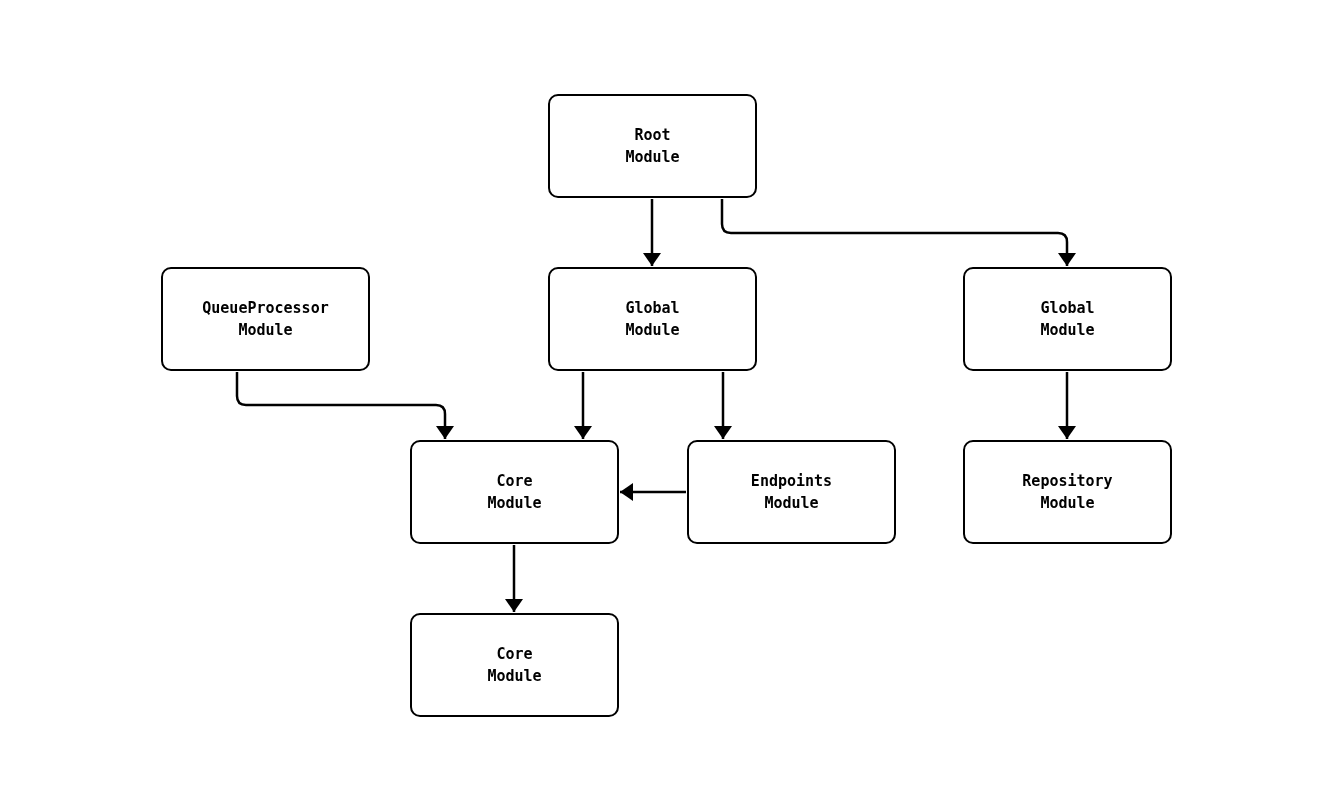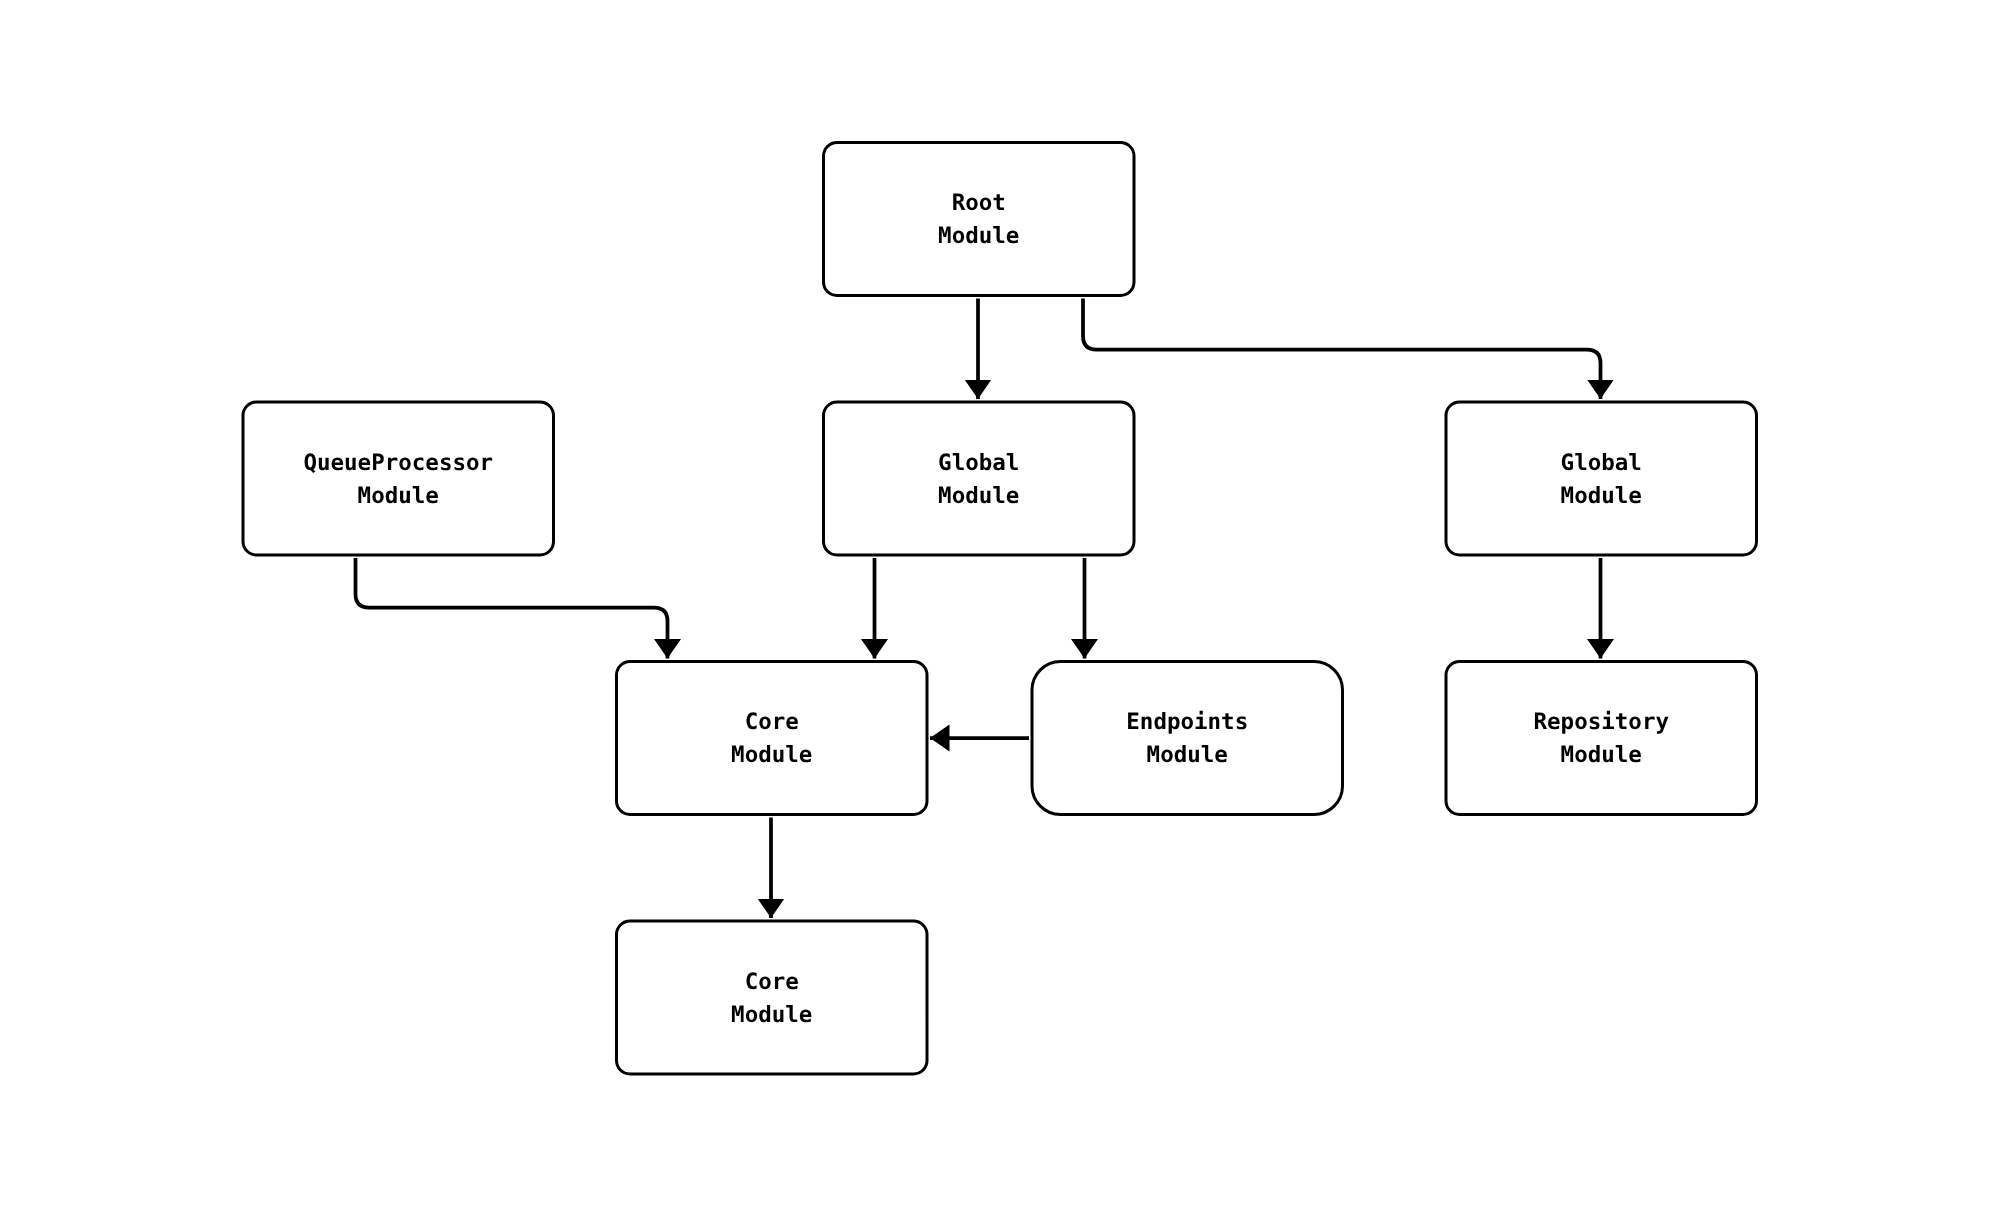--- a/index.html
+++ b/index.html
@@ -104,21 +104,21 @@
           <div>Global</div>
           <div>Module</div>
         </div>
       </div>
       <div class="node" style="left: 410px; top: 440px; width: 209px; height: 104px;">
         <div class="node-label">
           <div>Core</div>
           <div>Module</div>
         </div>
       </div>
-      <div class="node" style="left: 687px; top: 440px; width: 209px; height: 104px; border-radius: 20px;">
+      <div class="node" style="left: 687px; top: 440px; width: 209px; height: 104px;">
         <div class="node-label">
           <div>Endpoints</div>
           <div>Module</div>
         </div>
       </div>
       <div class="node" style="left: 963px; top: 440px; width: 209px; height: 104px;">
         <div class="node-label">
           <div>Repository</div>
           <div>Module</div>
         </div>

